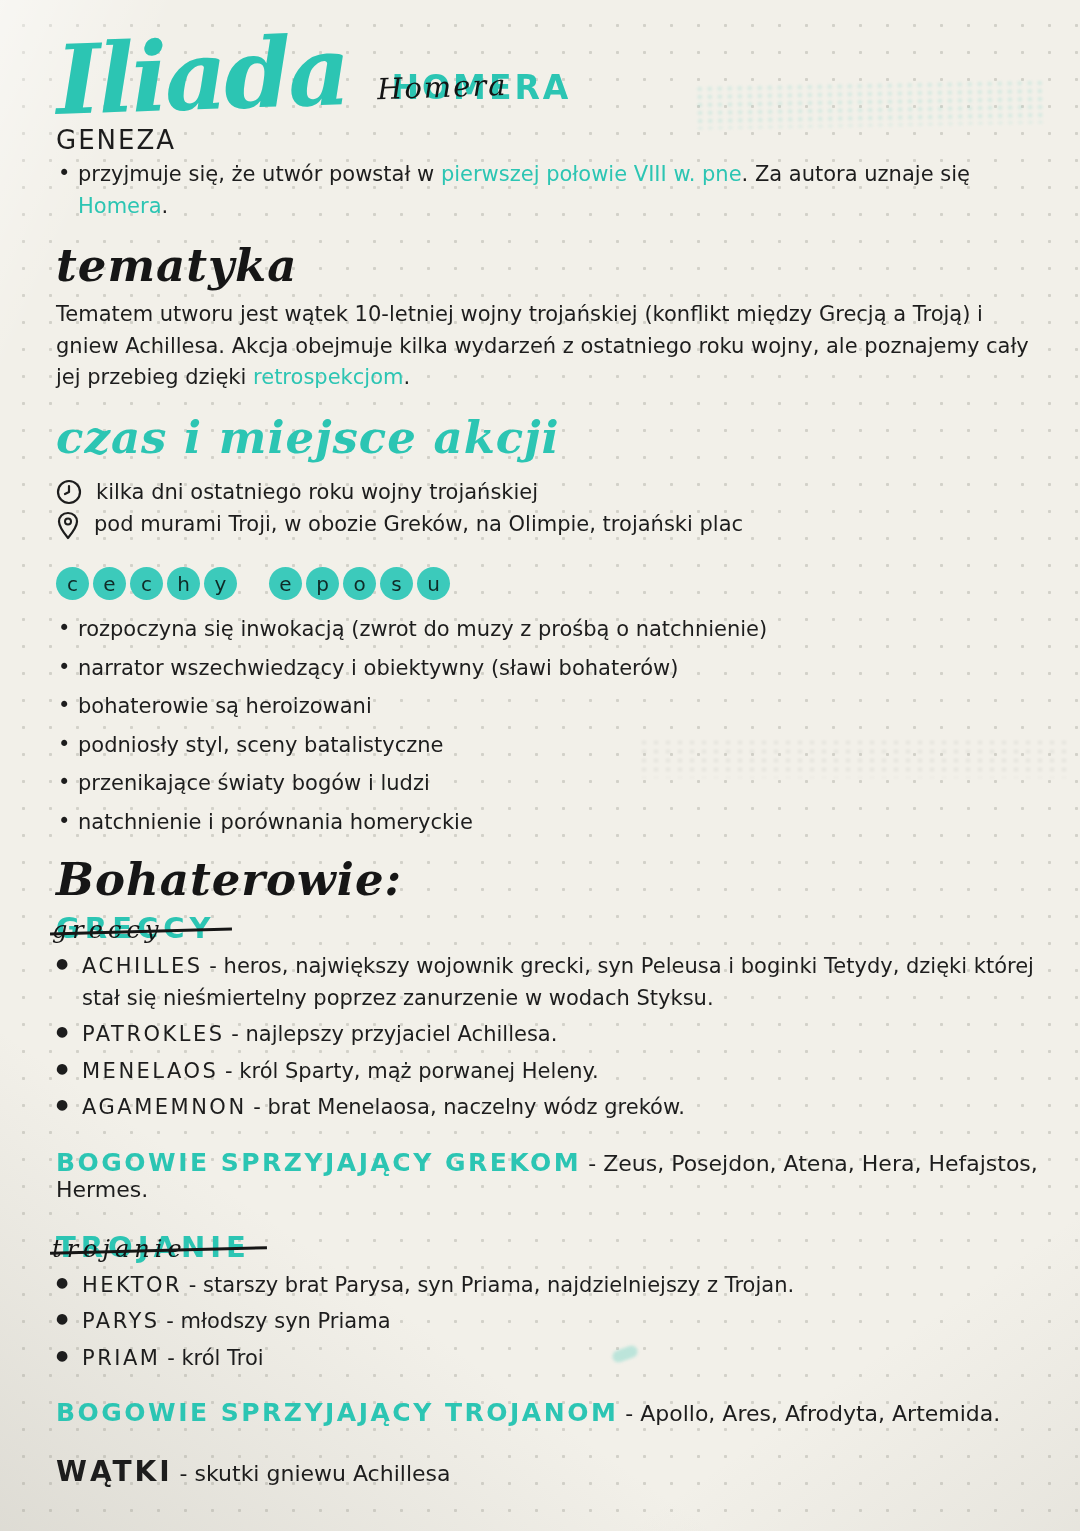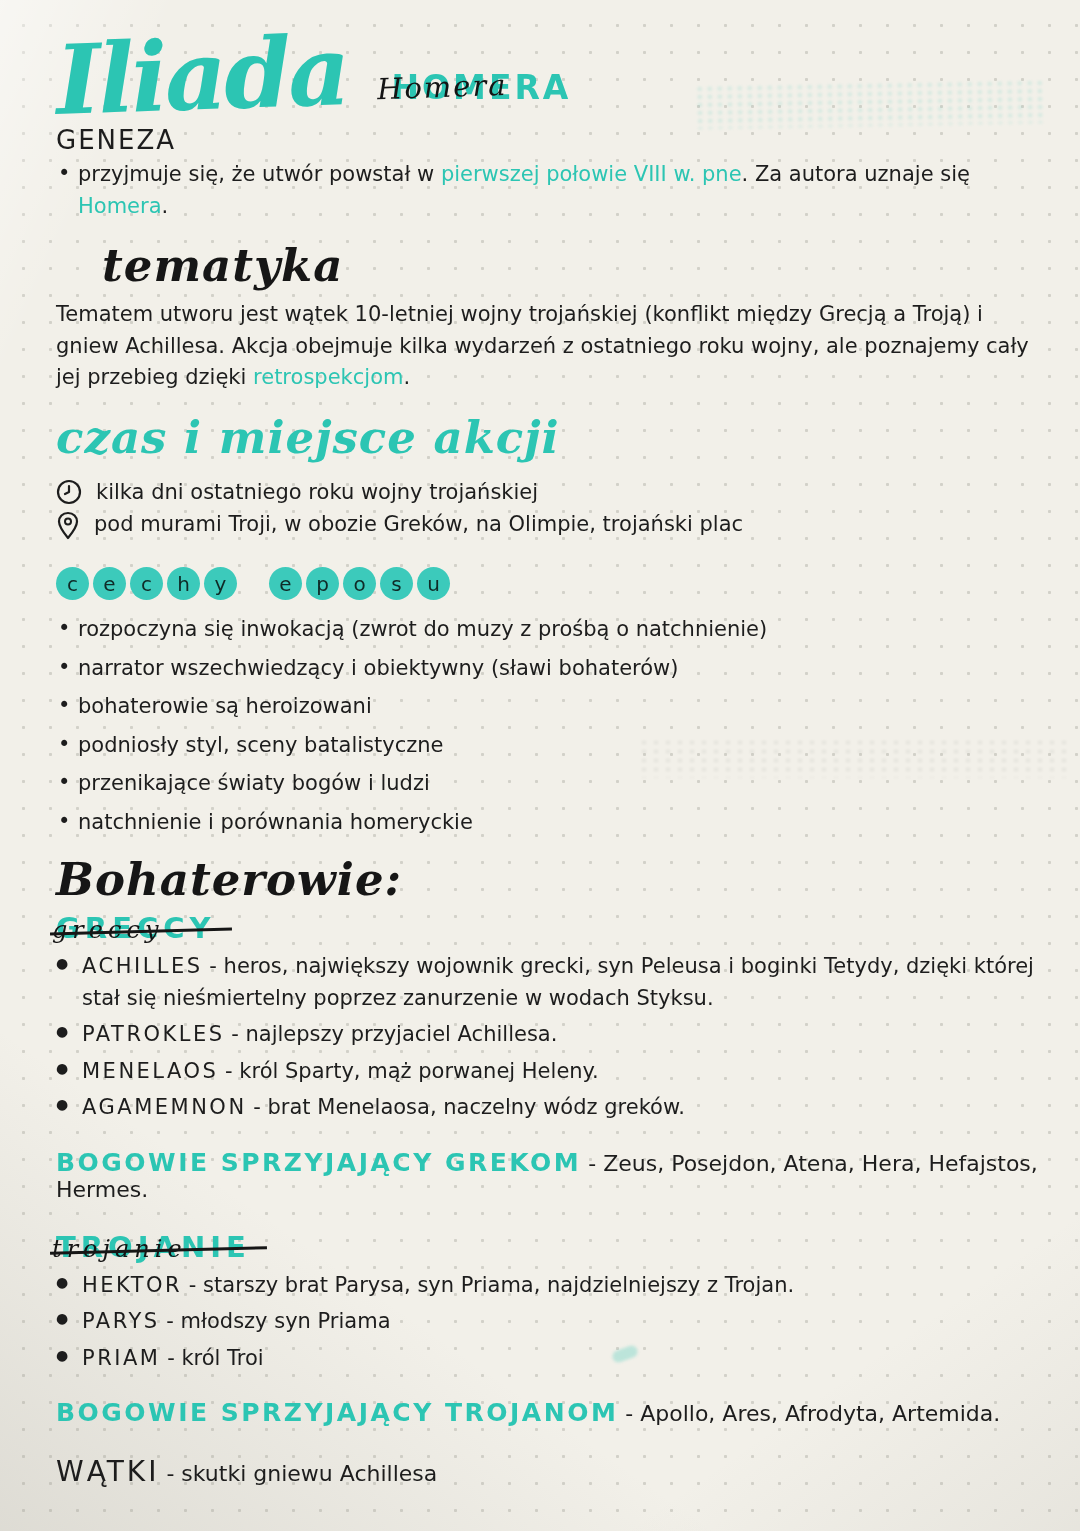--- a/index.html
+++ b/index.html
@@ -106,21 +106,21 @@
 
   .hero-item{position:relative;padding-left:26px;max-width:1010px;margin:5px 0;}
   .hero-item::before{content:"●";position:absolute;left:0;top:2px;font-size:14px;}
   .hero-name{letter-spacing:2.5px;}
 
   .gods-block{max-width:1014px;margin-top:24px;}
   .gods-heading{color:#2cc5b3;font-weight:700;font-size:25px;letter-spacing:2.5px;}
   .gods-list{font-size:22px;}
 
   .watki-block{margin-top:28px;}
-  .watki-heading{font-weight:400;font-size:28px;letter-spacing:3px;}
+  .watki-heading{font-weight:700;font-size:28px;letter-spacing:3px;}
   .watki-sub{font-size:22px;}
 </style>
 </head>
 <body>
 
 <div class="paper">
   <div class="ghost teal"></div>
   <div class="ghost gray"></div>
   <div class="ghost speck"></div>
 
@@ -135,21 +135,21 @@
       </div>
     </div>
 
     
     <div class="caps-heading">GENEZA</div>
     <div class="hand bullet-line" style="margin-top:4px;">
       <span>przyjmuje się, że utwór powstał w </span><span class="hl">pierwszej połowie VIII w. pne</span><span>. Za autora uznaje się </span><span class="hl">Homera</span><span>.</span>
     </div>
 
     
-    <div class="brush" style="margin-top:20px;margin-left:46px;">tematyka</div>
+    <div class="brush" style="margin-top:20px;">tematyka</div>
     <div class="hand para">
       <span>Tematem utworu jest wątek 10-letniej wojny trojańskiej (konflikt między Grecją a Troją) i gniew Achillesa. Akcja obejmuje kilka wydarzeń z ostatniego roku wojny, ale poznajemy cały jej przebieg dzięki </span><span class="hl">retrospekcjom</span><span>.</span>
     </div>
 
     
     <div class="brush teal" style="margin-top:20px;">czas i miejsce akcji</div>
 
     <div class="icon-line" style="margin-top:16px;">
       <span class="ic">
         <svg width="26" height="26" viewBox="0 0 26 26">

